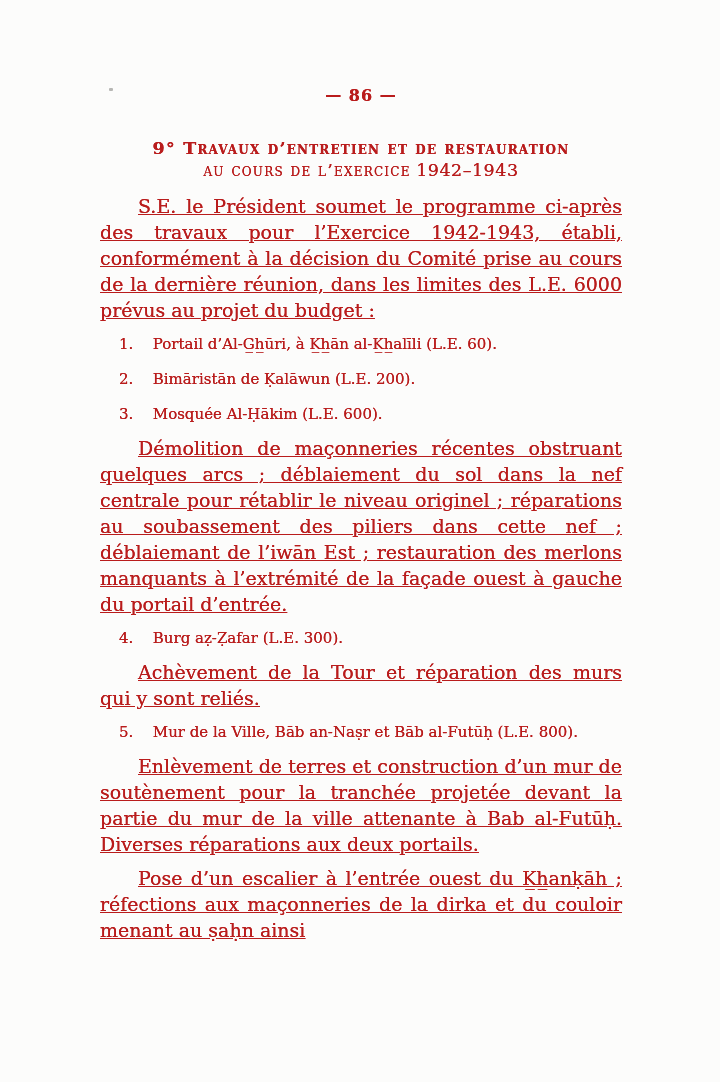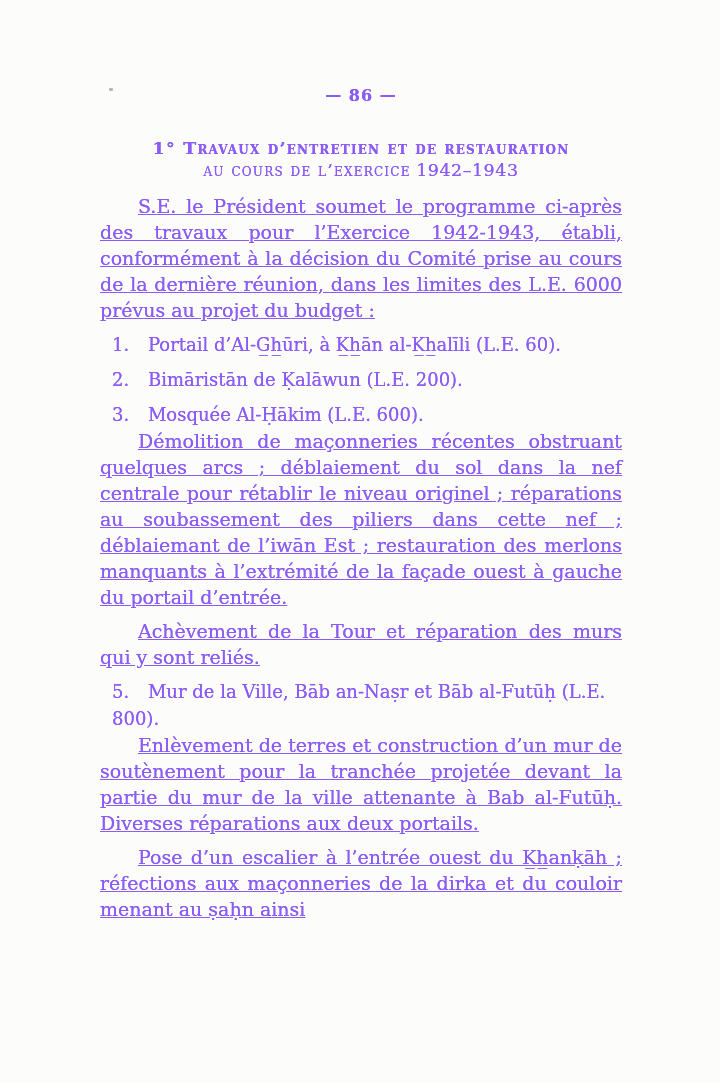--- a/index.html
+++ b/index.html
@@ -6,21 +6,21 @@
     margin: 0;
     padding: 0;
     background: #fcfcfb;
   }
   .page {
     position: relative;
     width: 720px;
     height: 1066px;
     background: #fcfcfb;
     font-family: "DejaVu Serif", serif;
-    color: #8b5cf6;
+    color: #b91c1c;
     overflow: hidden;
   }
   .column {
     position: absolute;
     left: 100px;
     top: 0;
     width: 522px;
   }
   .pageno {
     margin-top: 86px;
@@ -62,23 +62,23 @@
     text-shadow: 0 0 0.35px currentColor;
     text-decoration: underline;
   }
   .intro {
     margin-top: 13px;
   }
   .item {
     margin-top: 8px;
   }
   .item-title {
-    margin: 0;
+    margin: 7px;
     padding-left: 12px;
-    font-size: 18px;
+    font-size: 15px;
     line-height: 27px;
     text-shadow: 0 0 0.45px currentColor;
   }
   .item-no {
     display: inline-block;
     min-width: 16px;
     margin-right: 13px;
   }
   .speck {
     position: absolute;
@@ -92,21 +92,21 @@
 </style>
 </head>
 <body>
 
 <div class="page">
   <div class="speck"></div>
   <div class="column">
 
     <div class="pageno">— 86 —</div>
 
-    <div class="head1">1° Travaux d’entretien et de restauration</div>
+    <div class="head1">9° Travaux d’entretien et de restauration</div>
 
     <div class="head2">
       <span class="sc">au cours de l’exercice</span>
       <span class="years">1942–1943</span>
     </div>
 
     <p class="para intro">S.E. le Président soumet le programme ci-après des travaux pour l’Exercice 1942-1943, établi, conformément à la décision du Comité prise au cours de la dernière réunion, dans les limites des L.E. 6000 prévus au projet du budget :</p>
 
     <div id="works-list">
   <div class="item">
@@ -125,20 +125,24 @@
 
   <div class="item">
     <p class="item-title">
       <span class="item-no">3.</span>
       <span class="item-title-text">Mosquée Al-Ḥākim (L.E. 600).</span>
     </p>
     <p class="para item-body">Démolition de maçonneries récentes obstruant quelques arcs ; déblaiement du sol dans la nef centrale pour rétablir le niveau originel ; réparations au soubassement des piliers dans cette nef ; déblaiemant de l’iwān Est ; restauration des merlons manquants à l’extrémité de la façade ouest à gauche du portail d’entrée.</p>
   </div>
 
   <div class="item">
+    <p class="item-title">
+      <span class="item-no">4.</span>
+      <span class="item-title-text">Burg aẓ-Ẓafar (L.E. 300).</span>
+    </p>
     <p class="para item-body">Achèvement de la Tour et réparation des murs qui y sont reliés.</p>
   </div>
 
   <div class="item">
     <p class="item-title">
       <span class="item-no">5.</span>
       <span class="item-title-text">Mur de la Ville, Bāb an-Naṣr et Bāb al-Futūḥ (L.E. 800).</span>
     </p>
     <p class="para item-body">Enlèvement de terres et construction d’un mur de soutènement pour la tranchée projetée devant la partie du mur de la ville attenante à Bab al-Futūḥ. Diverses réparations aux deux portails.</p>
   </div>

